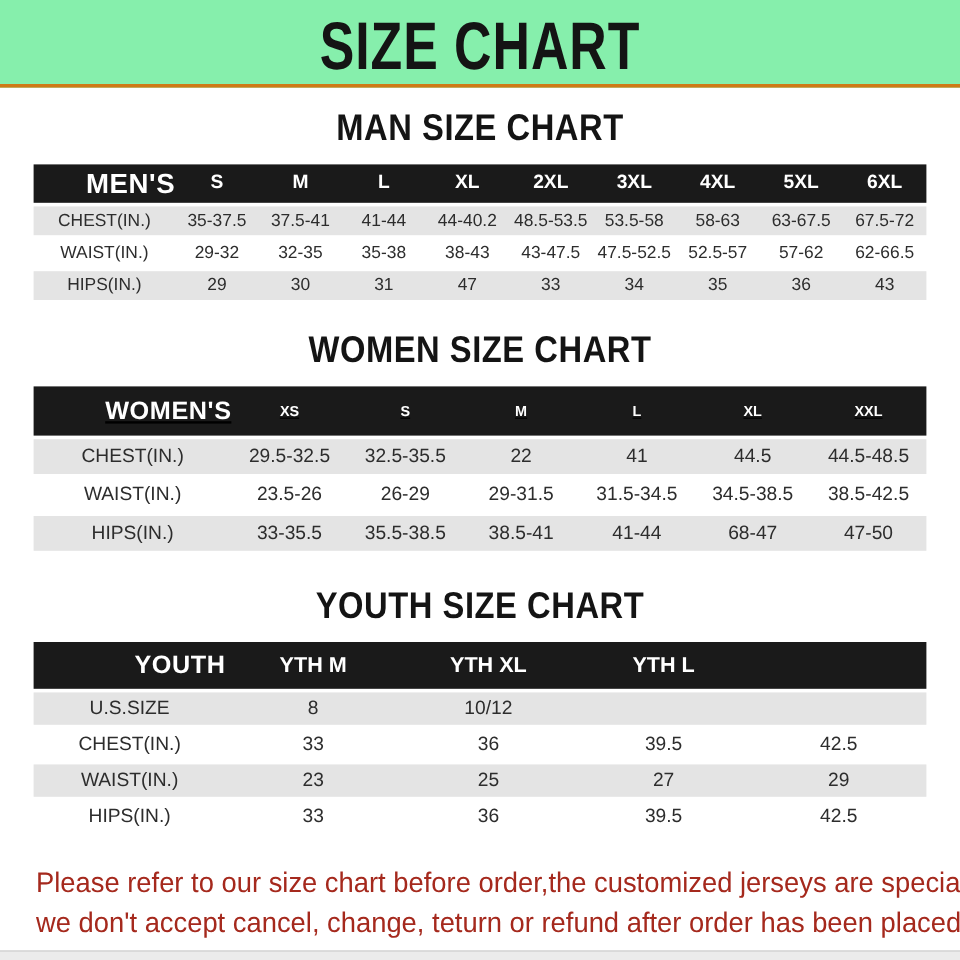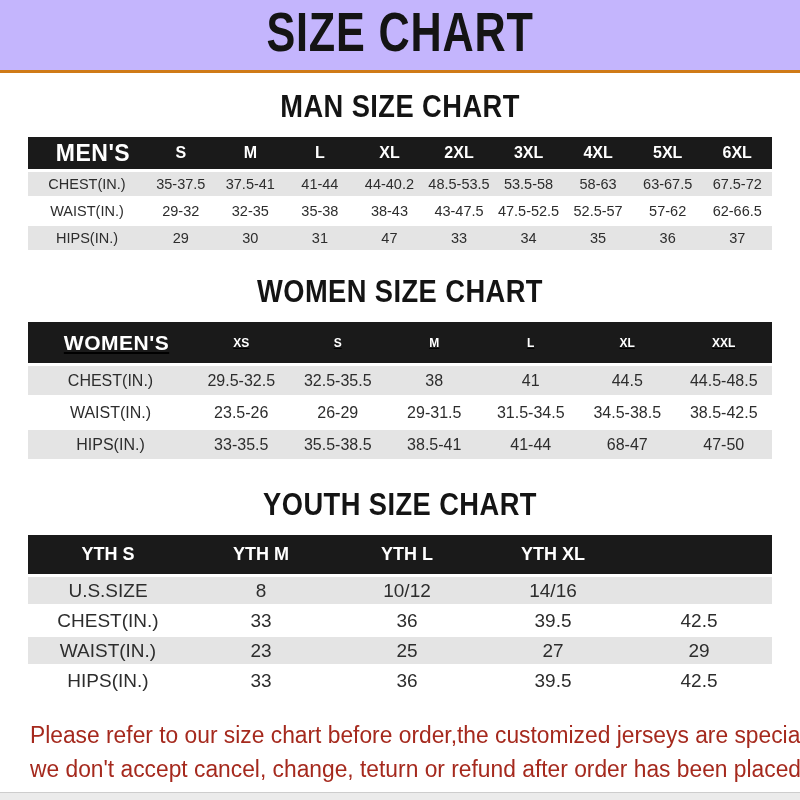--- a/index.html
+++ b/index.html
@@ -6,23 +6,23 @@
     margin: 0; padding: 0;
     width: 800px; height: 800px;
     background: #ffffff;
     font-family: "Liberation Sans", sans-serif;
     overflow: hidden;
     position: relative;
   }
   
   .banner {
     height: 70px;
-    background: #c4b5fd;
+    background: #86efac;
     border-bottom: 3px solid #cf7a17;
-    display: flex; align-items: flex-start; justify-content: center;
+    display: flex; align-items: flex-end; justify-content: center;
   }
   .banner h1 {
     margin: 0;
     font-size: 54px;
     font-weight: bold;
     color: #141414;
     letter-spacing: 1px;
     transform: scale(0.80, 1.04);
     transform-origin: center;
     white-space: nowrap;
@@ -59,27 +59,27 @@
   .row.gray  { background: #e4e4e4; }
   .row.white { background: #ffffff; }
   .cell {
     text-align: center;
     color: #2d2d2d;
     white-space: nowrap;
     overflow: hidden;
   }
   .sec-0 .cell { font-size: 14.5px; }
   .sec-1 .cell { font-size: 16px; }
-  .sec-2 .cell { font-size: 19px; }
+  .sec-2 .cell { font-size: 16px; }
   .row.head .cell { color: #ffffff; font-weight: bold; }
   .sec-0 .row.head .cell { font-size: 16px; }
   .sec-1 .row.head .cell { font-size: 12px; }
   .sec-2 .row.head .cell { font-size: 18px; }
   .row.head .cell.label {
-    text-align: center;
+    text-align: right;
     padding-left: 12px;
     letter-spacing: 0.5px;
   }
   .sec-0 .row.head .cell.label { font-size: 23px; }
   .sec-1 .row.head .cell.label { font-size: 21px; }
   .sec-2 .row.head .cell.label { font-size: 21px; }
   
   .note {
     margin: 24px 10px 0 30px;
     color: #A5291D;
@@ -147,42 +147,42 @@
       <div class="row gray">
         <div class="cell label">HIPS(IN.)</div>
         <div class="cell">29</div>
         <div class="cell">30</div>
         <div class="cell">31</div>
         <div class="cell">47</div>
         <div class="cell">33</div>
         <div class="cell">34</div>
         <div class="cell">35</div>
         <div class="cell">36</div>
-        <div class="cell">37</div>
+        <div class="cell">43</div>
       </div>
     </div>
 </section>
 
 <section class="sec-1">
   <h2 class="section-heading">WOMEN SIZE CHART</h2>
   <div class="table">
       <div class="row head">
         <div class="cell label">WOMEN'S</div>
         <div class="cell">XS</div>
         <div class="cell">S</div>
         <div class="cell">M</div>
         <div class="cell">L</div>
         <div class="cell">XL</div>
         <div class="cell">XXL</div>
       </div>
       <div class="row gray">
         <div class="cell label">CHEST(IN.)</div>
         <div class="cell">29.5-32.5</div>
         <div class="cell">32.5-35.5</div>
-        <div class="cell">38</div>
+        <div class="cell">22</div>
         <div class="cell">41</div>
         <div class="cell">44.5</div>
         <div class="cell">44.5-48.5</div>
       </div>
       <div class="row white">
         <div class="cell label">WAIST(IN.)</div>
         <div class="cell">23.5-26</div>
         <div class="cell">26-29</div>
         <div class="cell">29-31.5</div>
         <div class="cell">31.5-34.5</div>
@@ -198,30 +198,29 @@
         <div class="cell">68-47</div>
         <div class="cell">47-50</div>
       </div>
     </div>
 </section>
 
 <section class="sec-2">
   <h2 class="section-heading">YOUTH SIZE CHART</h2>
   <div class="table">
       <div class="row head">
-        <div class="cell">YTH S</div>
+        <div class="cell label">YOUTH</div>
         <div class="cell">YTH M</div>
+        <div class="cell">YTH XL</div>
         <div class="cell">YTH L</div>
-        <div class="cell">YTH XL</div>
       </div>
       <div class="row gray">
         <div class="cell label">U.S.SIZE</div>
         <div class="cell">8</div>
         <div class="cell">10/12</div>
-        <div class="cell">14/16</div>
       </div>
       <div class="row white">
         <div class="cell label">CHEST(IN.)</div>
         <div class="cell">33</div>
         <div class="cell">36</div>
         <div class="cell">39.5</div>
         <div class="cell">42.5</div>
       </div>
       <div class="row gray">
         <div class="cell label">WAIST(IN.)</div>

